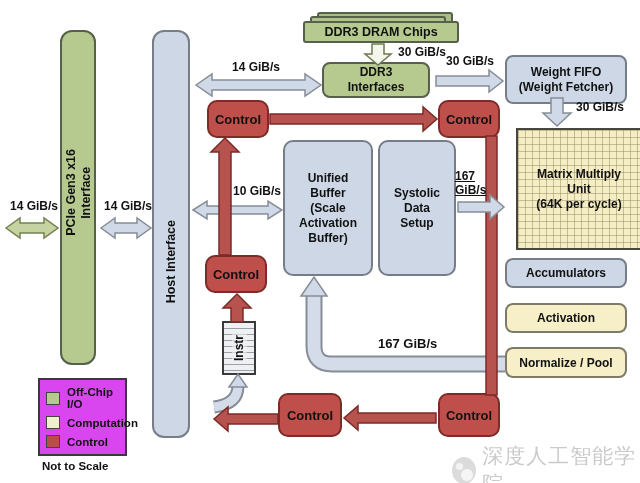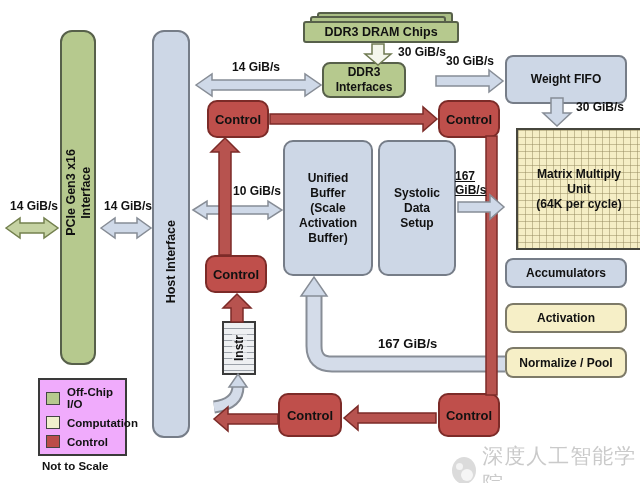--- a/index.html
+++ b/index.html
@@ -21,21 +21,21 @@
   .greenarrow{fill:#c5d2a2;stroke:#74814f;stroke-width:1.5;}
   .whitearrow{fill:#f4f6ec;stroke:#6f7a52;stroke-width:1.5;}
   .redarrow{fill:#b7534f;stroke:#7c2b28;stroke-width:1.5;}
   #mmu{background-color:#f5eec5;border:2px solid #46463c;
        background-image:linear-gradient(rgba(150,138,96,.5) 1px,transparent 1px),
                         linear-gradient(90deg,rgba(150,138,96,.5) 1px,transparent 1px);
        background-size:7px 7px;margin-left:14px;}
   #instr{position:absolute;box-sizing:border-box;border:2px solid #3a3a3a;z-index:2;
          background:repeating-linear-gradient(#eef0f2 0 5px,#9aa0a8 5px 6px);
          display:flex;align-items:center;justify-content:center;}
-  #legend{position:absolute;box-sizing:border-box;border:2px solid #3a3a3a;background:#f0abfc;z-index:2;
+  #legend{position:absolute;box-sizing:border-box;border:2px solid #3a3a3a;background:#d946ef;z-index:2;
           padding:6px 6px;display:flex;flex-direction:column;justify-content:space-between;}
   .lrow{display:flex;align-items:center;gap:7px;}
   .swatch{width:14px;height:13px;border:1.5px solid #444;box-sizing:border-box;flex:0 0 auto;}
   .llabel{font-size:11.5px;font-weight:bold;}
   #watermark{position:absolute;z-index:5;display:flex;align-items:center;gap:6px;opacity:.75;}
   #wm-logo{width:27px;height:27px;border-radius:50%;background:#cfcfcf;position:relative;}
   #wm-logo::after{content:"";position:absolute;right:3px;bottom:3px;width:12px;height:12px;border-radius:50%;background:#f2f2f2;}
   #wm-logo::before{content:"";position:absolute;left:4px;top:6px;width:7px;height:7px;border-radius:50%;background:#efefef;}
   #wm-text{font-size:21px;color:#b9b9b9;letter-spacing:1px;}
 </style>
@@ -54,27 +54,28 @@
   <div class="box blue r12 vwrap" style="left:152px;top:30px;width:38px;height:408px;">
     <div class="vtext" style="font-size:12.5px;margin-top:55px;">Host Interface</div>
   </div>
 
   <div class="box green" style="left:317px;top:12px;width:136px;height:22px;background:#a9bd84;border-radius:3px;"></div>
   <div class="box green" style="left:310px;top:16px;width:136px;height:22px;background:#afc389;border-radius:3px;"></div>
   <div class="box green" style="left:303px;top:21px;width:156px;height:22px;border-radius:3px;font-size:12.5px;">
     <div>DDR3 DRAM Chips</div>
   </div>
 
-  <div class="box green r8" style="left:322px;top:62px;width:84px;height:36px;font-size:12px;">
+  <div class="box green r8" style="left:322px;top:62px;width:108px;height:36px;font-size:12px;">
     <div class="line">DDR3</div>
     <div class="line">Interfaces</div>
   </div>
 
   <div class="box blue r8" style="left:505px;top:55px;width:122px;height:49px;font-size:12px;">
     <div class="line">Weight FIFO</div>
+    <div class="line">(Weight Fetcher)</div>
   </div>
 
   <div class="box" id="mmu" style="left:502px;top:128px;width:126px;height:122px;font-size:12px;">
     <div class="line">Matrix Multiply</div>
     <div class="line">Unit</div>
     <div class="line">(64K per cycle)</div>
   </div>
 
   <div class="box blue r10" style="left:283px;top:140px;width:90px;height:136px;font-size:12px;">
     <div class="line">Unified</div>

